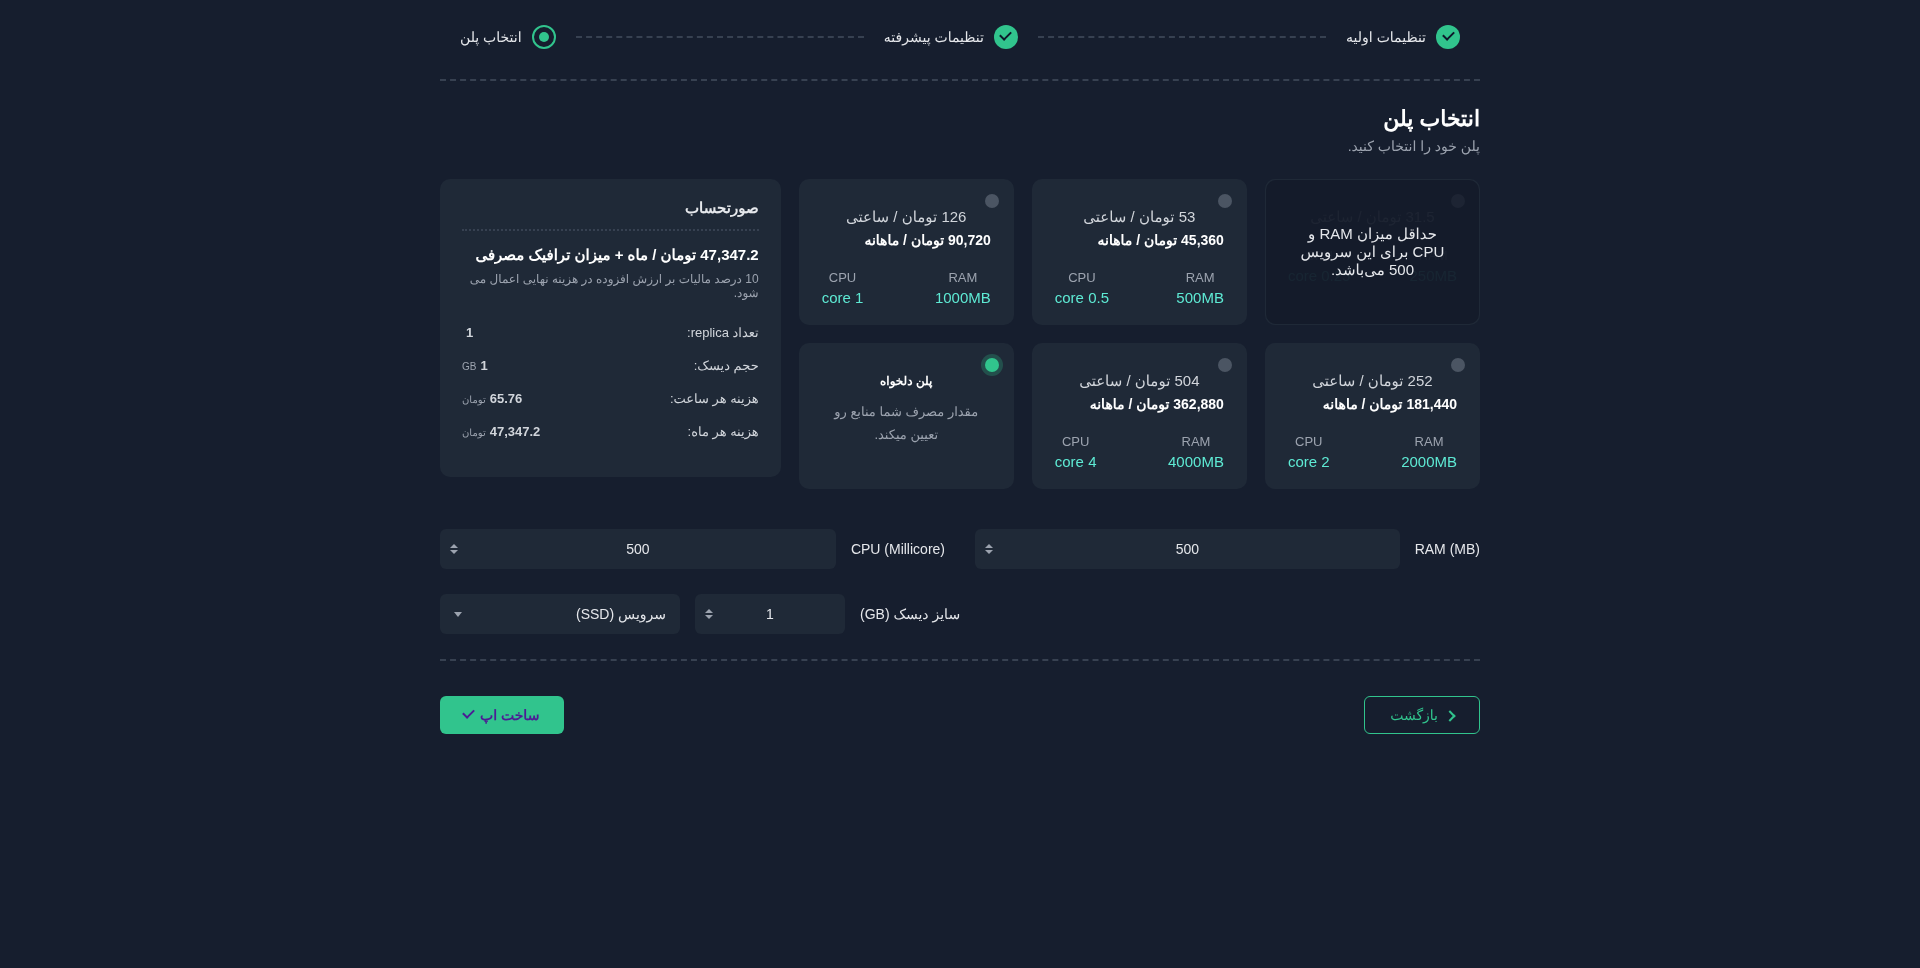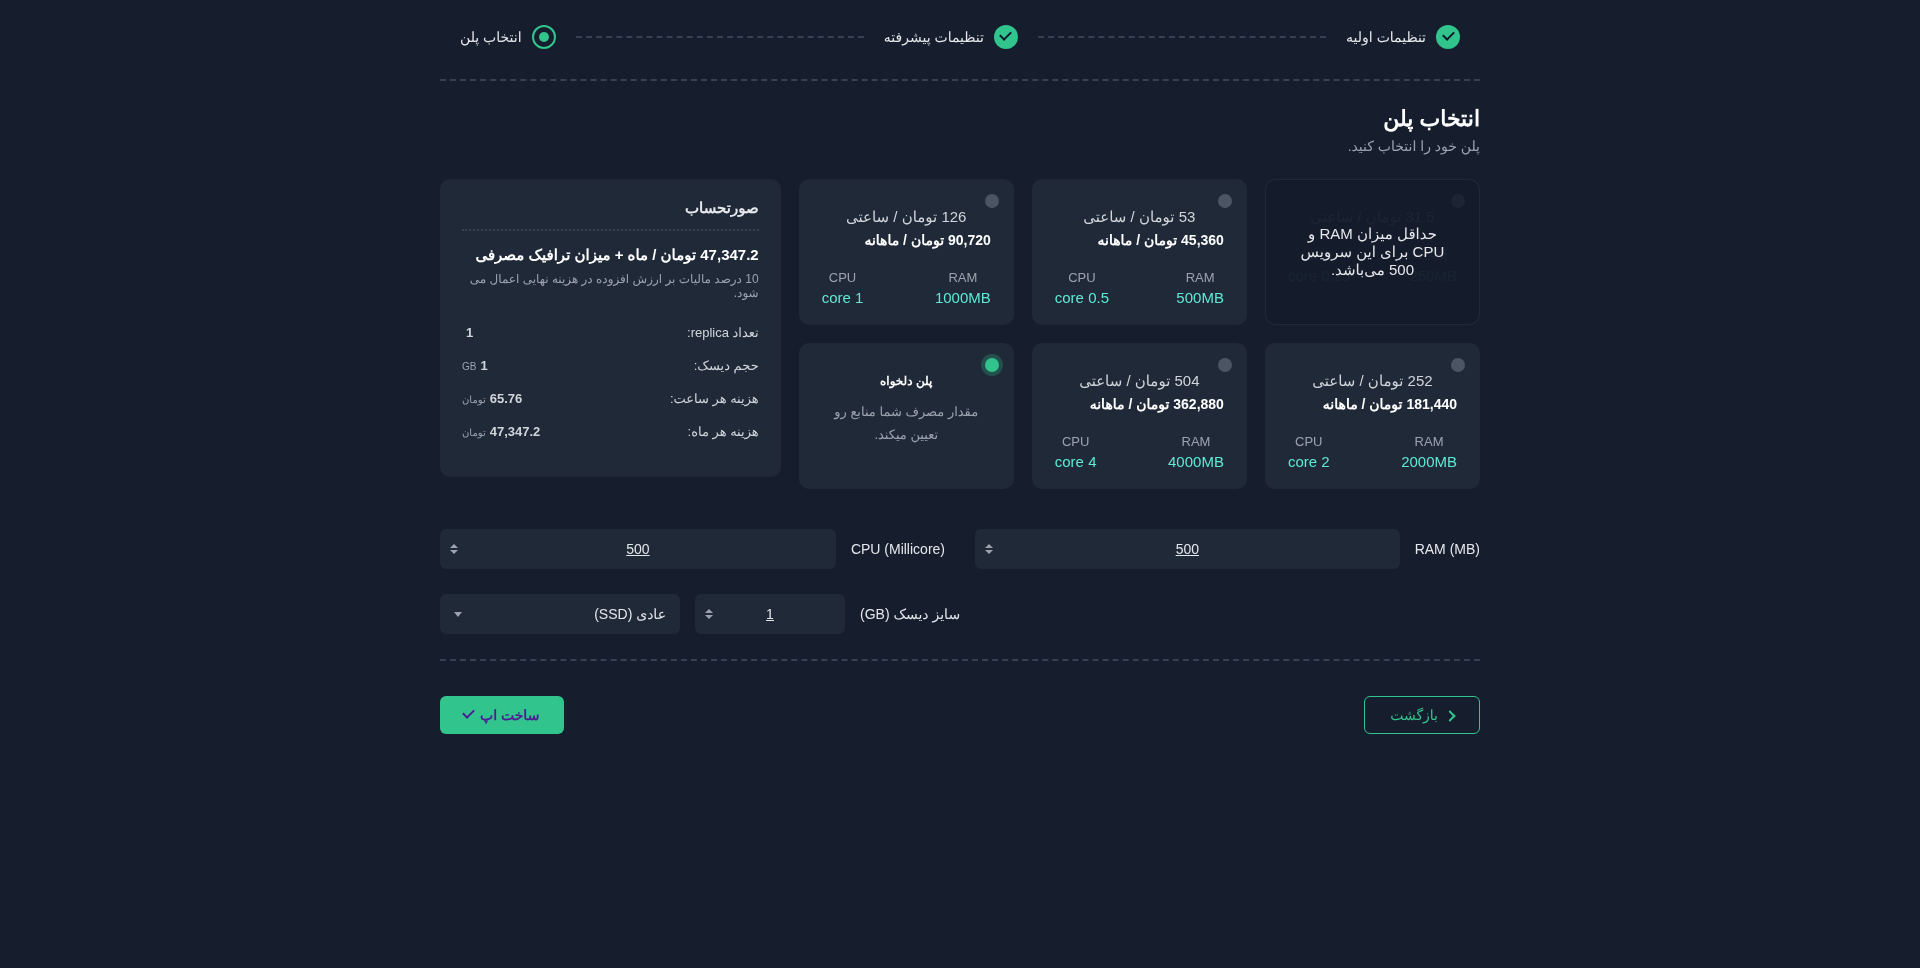--- a/index.html
+++ b/index.html
@@ -215,21 +215,21 @@
   border-radius: 6px;
   color: #e5e7eb;
   font-size: 14px;
   height: 40px;
   padding: 0 14px;
   display: flex;
   align-items: center;
   justify-content: center;
   position: relative;
 }
-.num-input { flex:1; text-align:left;text-decoration:underline; }
+.num-input { flex:1; text-align:left; }
 .select-input { justify-content: space-between; }
 .spinner {
   position: absolute;
   left: 10px;
   top: 50%;
   transform: translateY(-50%);
   display: flex;
   flex-direction: column;
   gap: 2px;
 }
@@ -487,21 +487,21 @@
     <div class="input-group" style="margin-right:auto">
       <span class="input-label">سایز دیسک (GB)</span>
       <div class="num-input" style="width:150px">
         <span>1</span>
         <div class="spinner">
             <span class="up"></span>
             <span class="down"></span>
           </div>
       </div>
       <div class="select-input" style="width:240px">
-        <span>عادی (SSD)</span>
+        <span>سرویس (SSD)</span>
         <span class="chevron"></span>
       </div>
     </div>
   </div>
 
   <hr class="divider-dashed" style="margin:25px 0 0">
 
   <div class="actions">
     <button class="btn btn-back">
       <span class="chev-r"></span>

